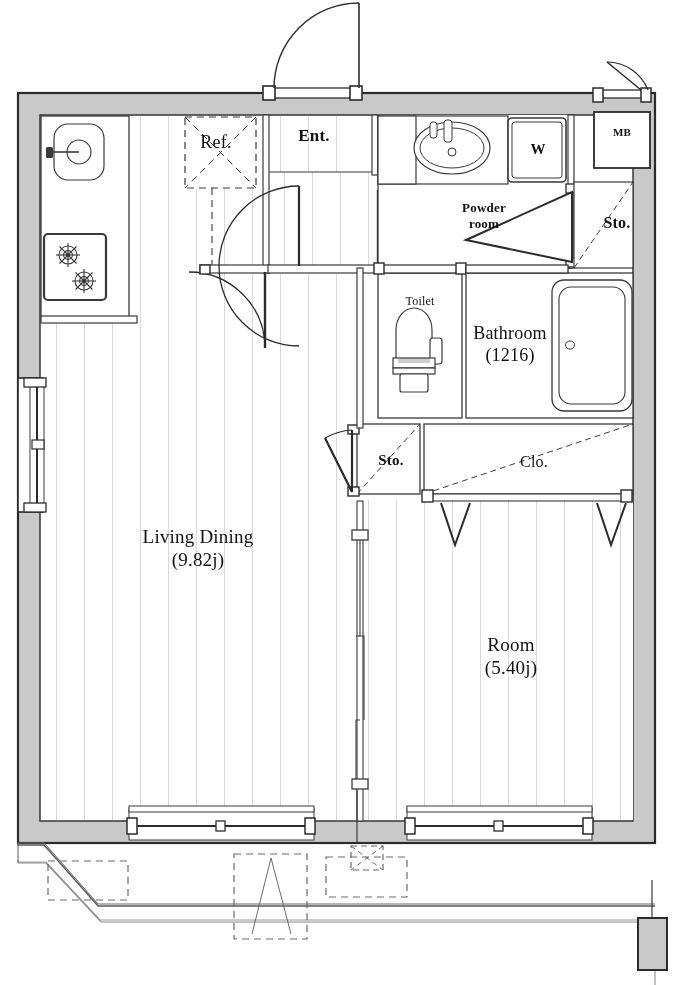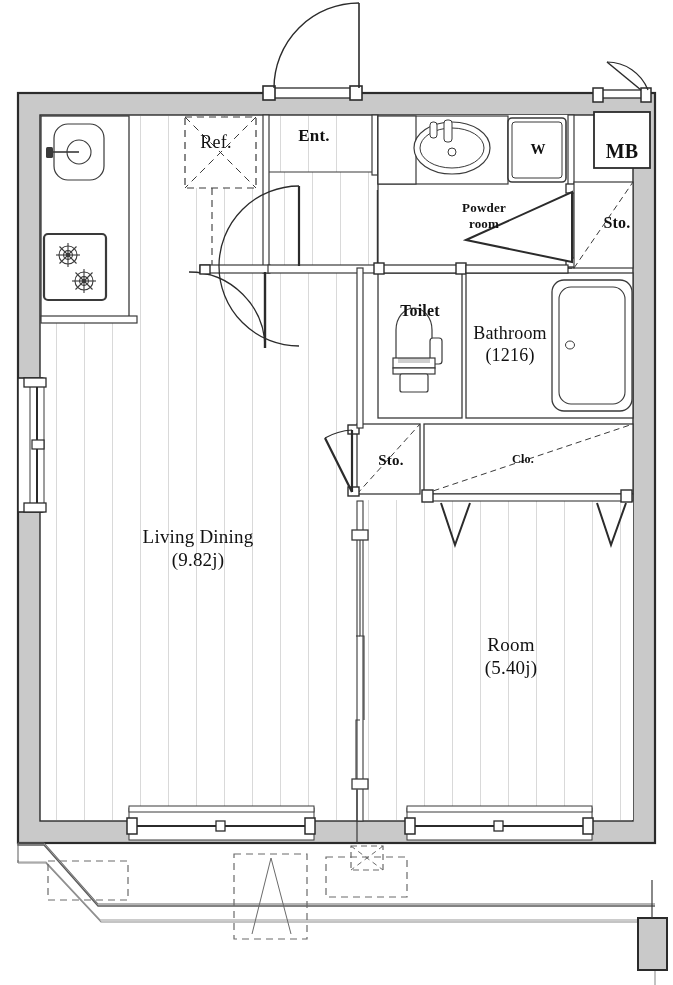--- a/index.html
+++ b/index.html
@@ -25,28 +25,28 @@
     font-family: "Liberation Serif", serif;
     color: #111111;
     white-space: pre;
     text-align: center;
     line-height: 1.22;
     letter-spacing: 0.2px;
     user-select: none;
   }
   .lbl-ent   { left: 272px; top: 126px; width: 84px; font-size: 17px; font-weight: bold; }
   .lbl-ref   { left: 183px; top: 132px; width: 66px; font-size: 18px; font-weight: normal; }
-  .lbl-mb    { left: 600px; top: 139px; width: 44px; font-size: 20px; font-weight: bold; }
+  .lbl-mb    { left: 600px; top: 126px; width: 44px; font-size: 11px; font-weight: bold; }
   .lbl-w     { left: 518px; top: 140px; width: 40px; font-size: 15px; font-weight: bold; }
   .lbl-pwd   { left: 420px; top: 200px; width: 128px; font-size: 13px; font-weight: bold; }
   .lbl-sto1  { left: 588px; top: 213px; width: 58px; font-size: 16px; font-weight: bold; }
-  .lbl-toilet{ left: 382px; top: 301px; width: 76px; font-size: 16px; font-weight: bold; }
+  .lbl-toilet{ left: 382px; top: 294px; width: 76px; font-size: 12px; font-weight: normal; }
   .lbl-bath  { left: 460px; top: 323px; width: 100px; font-size: 18px; }
   .lbl-sto2  { left: 363px; top: 451px; width: 56px; font-size: 15px; font-weight: bold; }
-  .lbl-clo   { left: 492px; top: 452px; width: 62px; font-size: 12px; font-weight: bold; }
+  .lbl-clo   { left: 503px; top: 452px; width: 62px; font-size: 16px; font-weight: normal; }
   .lbl-ld    { left: 113px; top: 525px; width: 170px; font-size: 19px; }
   .lbl-room  { left: 459px; top: 633px; width: 104px; font-size: 19px; }
 </style>
 </head>
 <body>
 
 <svg id="plan" viewBox="0 0 673 985" xmlns="http://www.w3.org/2000/svg">
 
   <defs>
 

